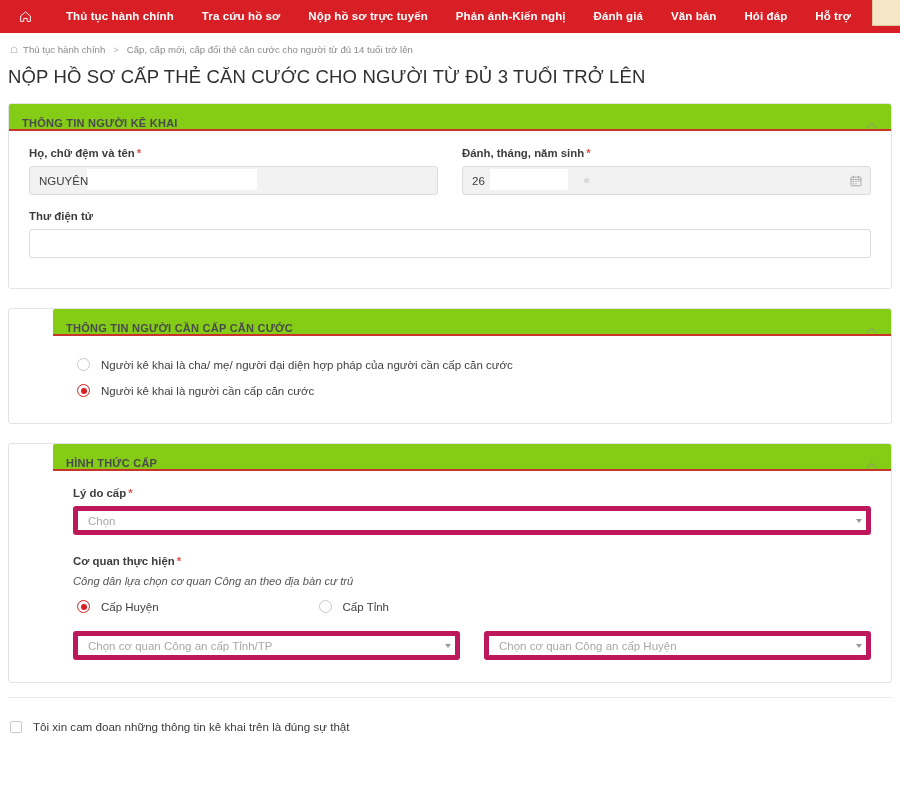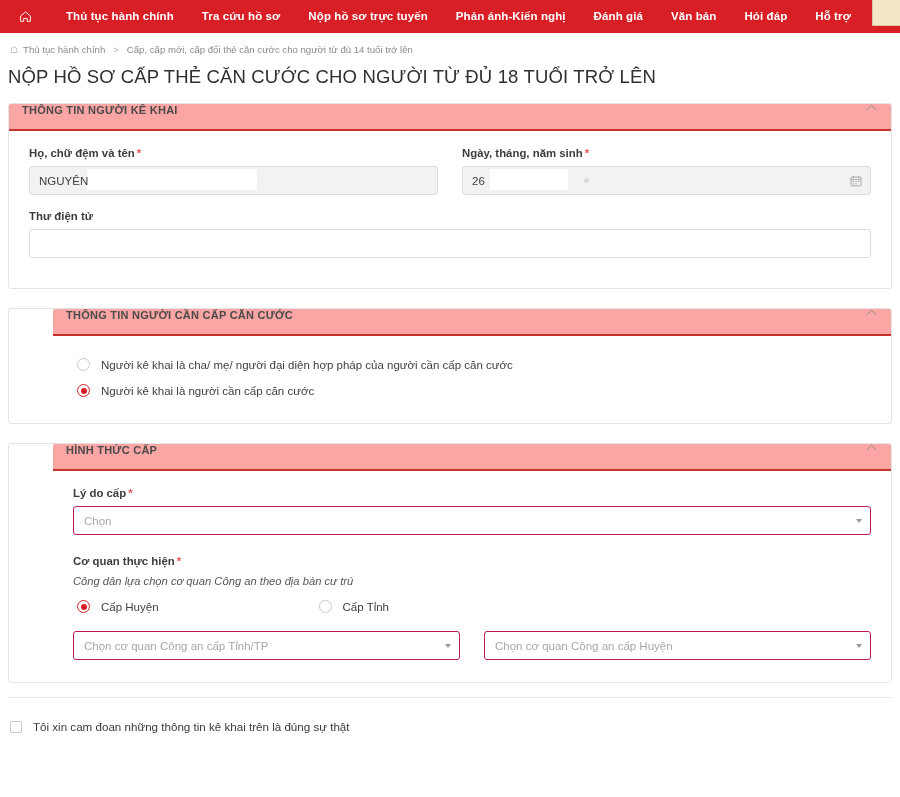--- a/index.html
+++ b/index.html
@@ -83,26 +83,26 @@
 
   
   .card {
     margin: 15px 8px 0 8px;
     background: #ffffff;
     border: 1px solid #e4e4e4;
     border-radius: 3px;
   }
   .card + .card { margin-top: 19px; padding-left: 44px; }
   .card-header {
-    background: #fca5a5;
+    background: #84cc16;
     border-bottom: 2px solid #c8332c;
     border-radius: 2px 2px 0 0;
     height: 27px;
     display: flex;
-    align-items: flex-start;
+    align-items: flex-end;
     justify-content: space-between;
     padding: 0 14px 0 13px;
   }
   .card-header-title {
     font-size: 11px;
     font-weight: bold;
     color: #4a4a4a;
     letter-spacing: .25px;
   }
   .chevron {
@@ -175,21 +175,21 @@
     color: #9b9b9b;
     display: flex;
     cursor: pointer;
   }
 
   
   .select-wrap { position: relative; }
   .select {
     width: 100%;
     height: 29px;
-    border: 1px solid #be185d;
+    border: 5px solid #be185d;
     border-radius: 3px;
     background: #ffffff;
     font-size: 11.5px;
     color: #a8a8a8;
     display: flex;
     align-items: center;
     padding: 0 24px 0 10px;
     cursor: pointer;
     user-select: none;
   }
@@ -292,21 +292,21 @@
     <div class="nav-corner"></div>
   </div>
 
   <div class="breadcrumb">
     <span class="bc-home">☖</span>
     <a>Thủ tục hành chính</a>
     <span class="sep">&gt;</span>
     <span class="bc-current">Cấp, cấp mới, cấp đổi thẻ căn cước cho người từ đủ 14 tuổi trở lên</span>
   </div>
 
-  <h1 class="page-title">NỘP HỒ SƠ CẤP THẺ CĂN CƯỚC CHO NGƯỜI TỪ ĐỦ 18 TUỔI TRỞ LÊN</h1>
+  <h1 class="page-title">NỘP HỒ SƠ CẤP THẺ CĂN CƯỚC CHO NGƯỜI TỪ ĐỦ 3 TUỔI TRỞ LÊN</h1>
 
   <div class="card">
     <div class="card-header">
       <span class="card-header-title">THÔNG TIN NGƯỜI KÊ KHAI</span>
       <span class="chevron">
         <svg width="11" height="7" viewBox="0 0 12 8" fill="none" aria-hidden="true">
           <path d="M1 6.3L6 1.6l5 4.7" stroke="#8d8d8d" stroke-width="1.1" fill="none" stroke-linecap="round" stroke-linejoin="round"></path>
         </svg>
       </span>
     </div>
@@ -318,21 +318,21 @@
             <span>Họ, chữ đệm và tên</span><span class="req">*</span>
           </label>
           <div class="input-wrap">
             <input class="input filled" type="text" readonly="" placeholder="" style="">
             <div class="hl-a"></div>
             <span class="input-text">NGUYÊN</span>
           </div>
         </div>
         <div class="col">
           <label class="field-label">
-            <span>Ngày, tháng, năm sinh</span><span class="req">*</span>
+            <span>Đánh, tháng, năm sinh</span><span class="req">*</span>
           </label>
           <div class="input-wrap">
             <input class="input filled" type="text" readonly="" placeholder="" style="">
             <div class="hl-b"></div>
             <div class="dot-mark"></div>
             <span class="input-text">26</span>
             <span class="cal-icon">
               <svg width="12" height="12" viewBox="0 0 16 16" fill="none" aria-hidden="true">
                 <rect x="1.3" y="2.8" width="13.4" height="11.6" rx="1" stroke="#9b9b9b" stroke-width="1.1" fill="none"></rect>
                 <path d="M1.3 6.2h13.4" stroke="#9b9b9b" stroke-width="1.1"></path>

